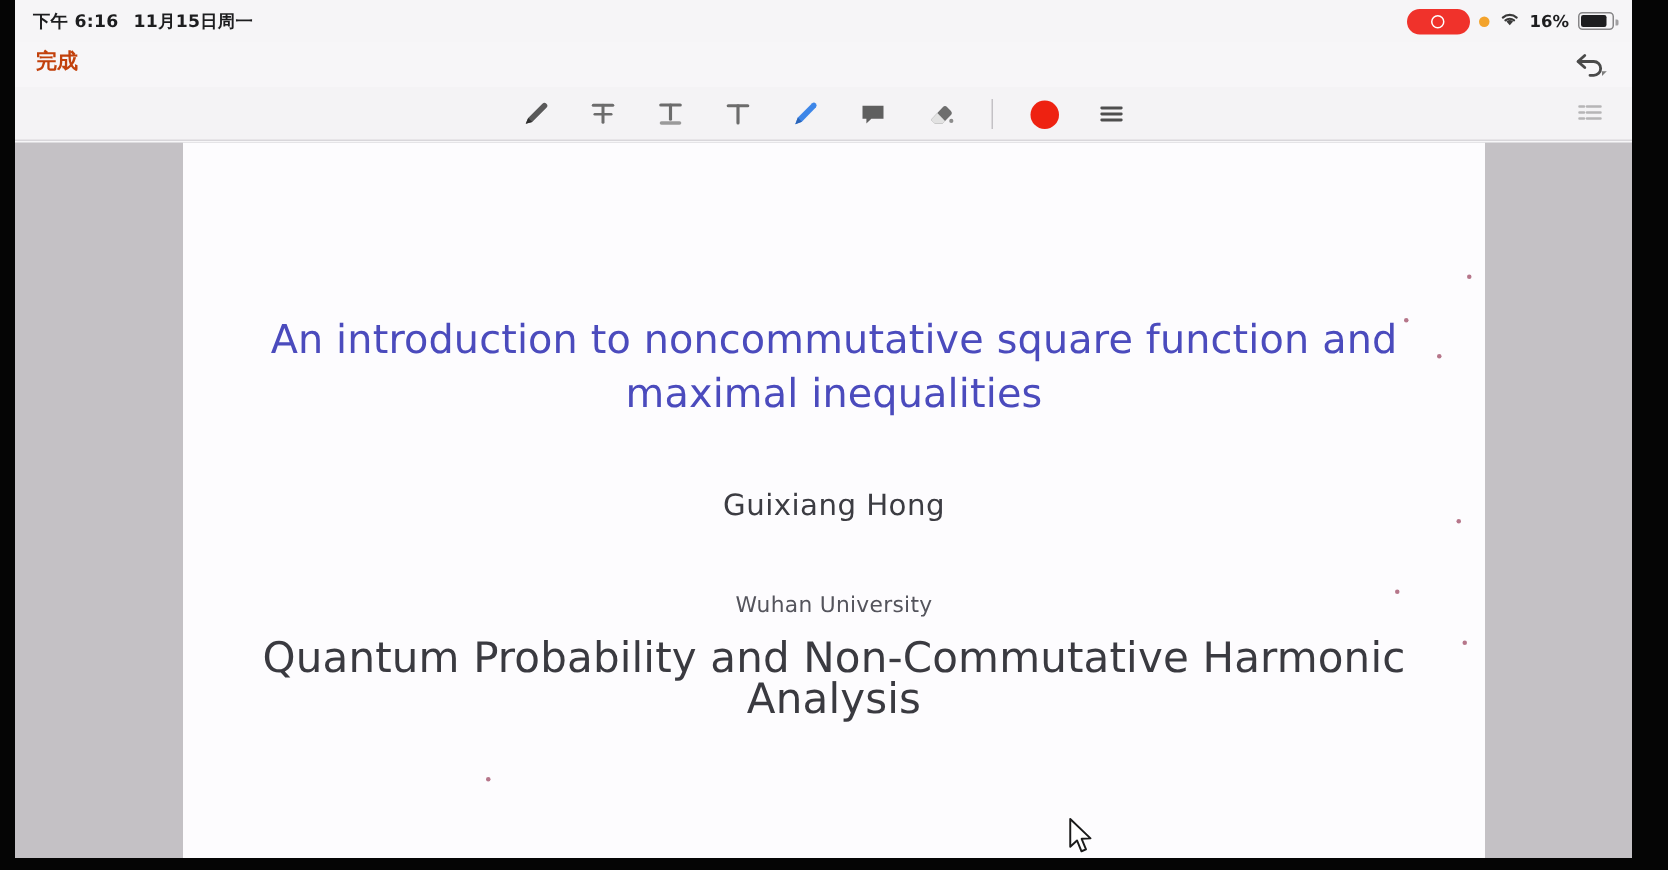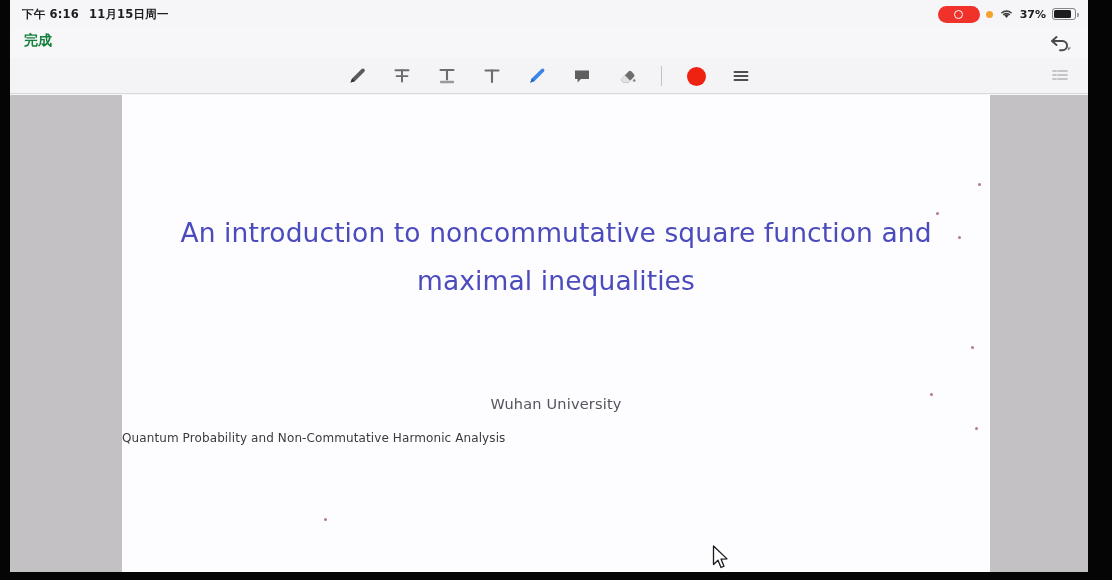--- a/index.html
+++ b/index.html
@@ -116,21 +116,21 @@
     position: absolute;
     left: 0; top: 28px;
     width: 100%;
     height: 30px;
     background: #f7f6f8;
   }
   #done-btn {
     position: absolute;
     left: 14px; top: 4px;
     font-size: 14px;
-    color: #15803d;
+    color: #c2410c;
     font-weight: 700;
     font-family: "DejaVu Sans", sans-serif;
     cursor: pointer;
   }
   #undo-btn {
     position: absolute;
     right: 14px; top: 2px;
     width: 26px; height: 24px;
     cursor: pointer;
   }
@@ -201,21 +201,21 @@
   }
 
   .slide-title {
     position: absolute;
     left: 0; right: 0;
     top: 114px;
     text-align: center;
     color: #4b4bbd;
     font-family: "DejaVu Sans", sans-serif;
     font-size: 26.5px;
-    line-height: 48px;
+    line-height: 36px;
     letter-spacing: 0.1px;
     padding: 0 44px;
     box-sizing: border-box;
   }
   .slide-author {
     position: absolute;
     left: 0; right: 0;
     top: 230px;
     text-align: center;
     color: #3c3c42;
@@ -230,23 +230,24 @@
     text-align: center;
     color: #54545c;
     font-family: "DejaVu Sans", sans-serif;
     font-size: 14.5px;
     letter-spacing: 0.2px;
   }
   .slide-conf {
     position: absolute;
     left: 0; right: 0;
     top: 330px;
+    text-align: center;
     color: #3a3a40;
     font-family: "DejaVu Sans", sans-serif;
-    font-size: 12px;
+    font-size: 28px;
     line-height: 27px;
     letter-spacing: 0.1px;
   }
 
   
   .ink-dot {
     position: absolute;
     width: 3px; height: 3px;
     border-radius: 50%;
     background: #9e4a63;
@@ -279,21 +280,21 @@
           <span class="inner"></span>
         </span>
         <span class="orange-dot"></span>
         <span class="wifi">
           <svg width="15" height="11" viewBox="0 0 15 11">
             <path d="M7.5 9.9 L5.3 7.3 a3.4 3.4 0 0 1 4.4 0 Z" fill="#3a3a3a"></path>
             <path d="M2.9 4.7 a7 7 0 0 1 9.2 0" stroke="#3a3a3a" stroke-width="1.5" fill="none" stroke-linecap="round"></path>
             <path d="M4.6 6.6 a4.6 4.6 0 0 1 5.8 0" stroke="#3a3a3a" stroke-width="1.4" fill="none" stroke-linecap="round"></path>
           </svg>
         </span>
-        <span class="batt-text">37%</span>
+        <span class="batt-text">16%</span>
         <span class="batt-icon">
           <span class="batt-fill"></span>
         </span>
       </div>
     </div>
 
     <div id="navbar">
       <div id="done-btn">完成</div>
       <div id="undo-btn">
         <svg width="26" height="24" viewBox="0 0 26 24">
@@ -377,20 +378,21 @@
           <path d="M3 5 H6 M8 5 H17 M3 9 H6 M8 9 H17 M3 13 H6 M8 13 H17" stroke="#3a3a3a" stroke-width="1.7" stroke-linecap="round"></path>
         </svg>
       </div>
     </div>
 
     <div id="canvas">
       <div id="slide">
 
         <div class="slide-title" style="color: rgb(75, 75, 189);">An introduction to noncommutative square function and maximal inequalities</div>
 
+        <div class="slide-author">Guixiang Hong</div>
 
         <div class="slide-affil">Wuhan University</div>
 
         <div class="slide-conf">
           <div>Quantum Probability and Non-Commutative Harmonic Analysis</div>
         </div>
 
         <div id="ink-layer">
             <div class="ink-dot" style="left: 856px; top: 88px;"></div>
             <div class="ink-dot" style="left: 814px; top: 117px;"></div>

